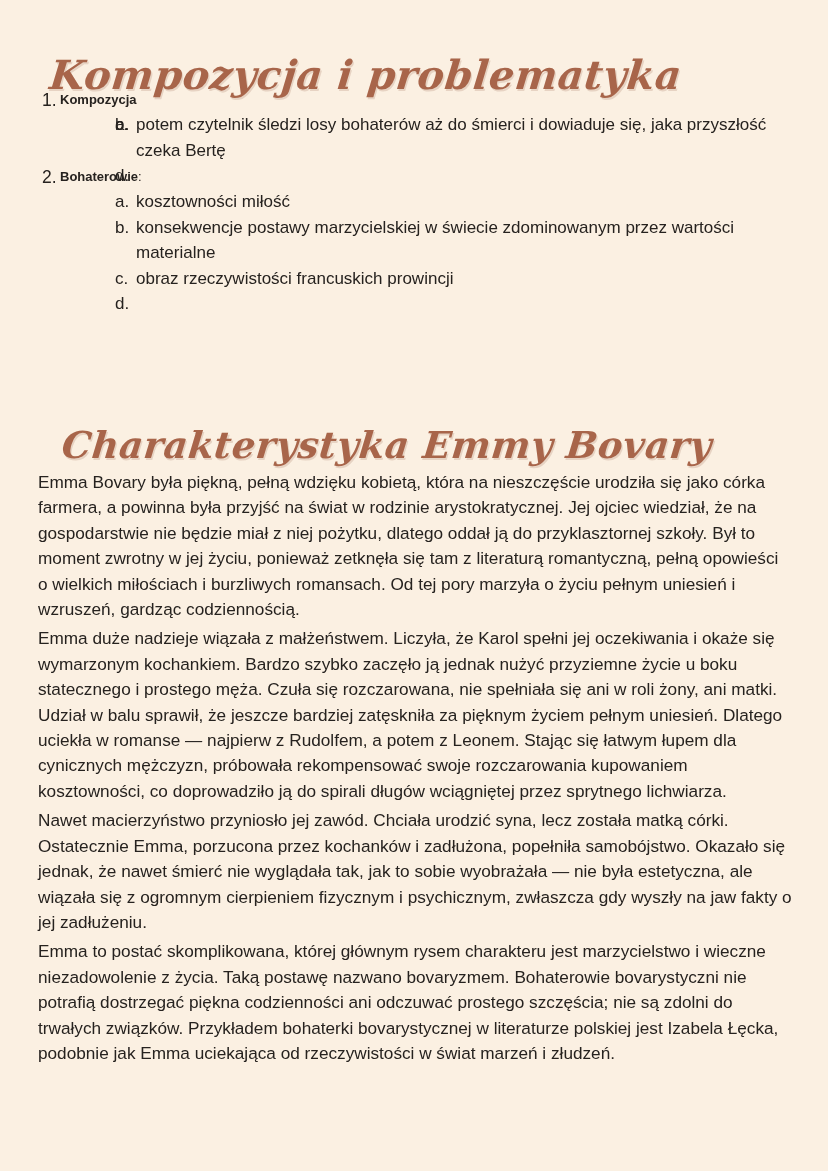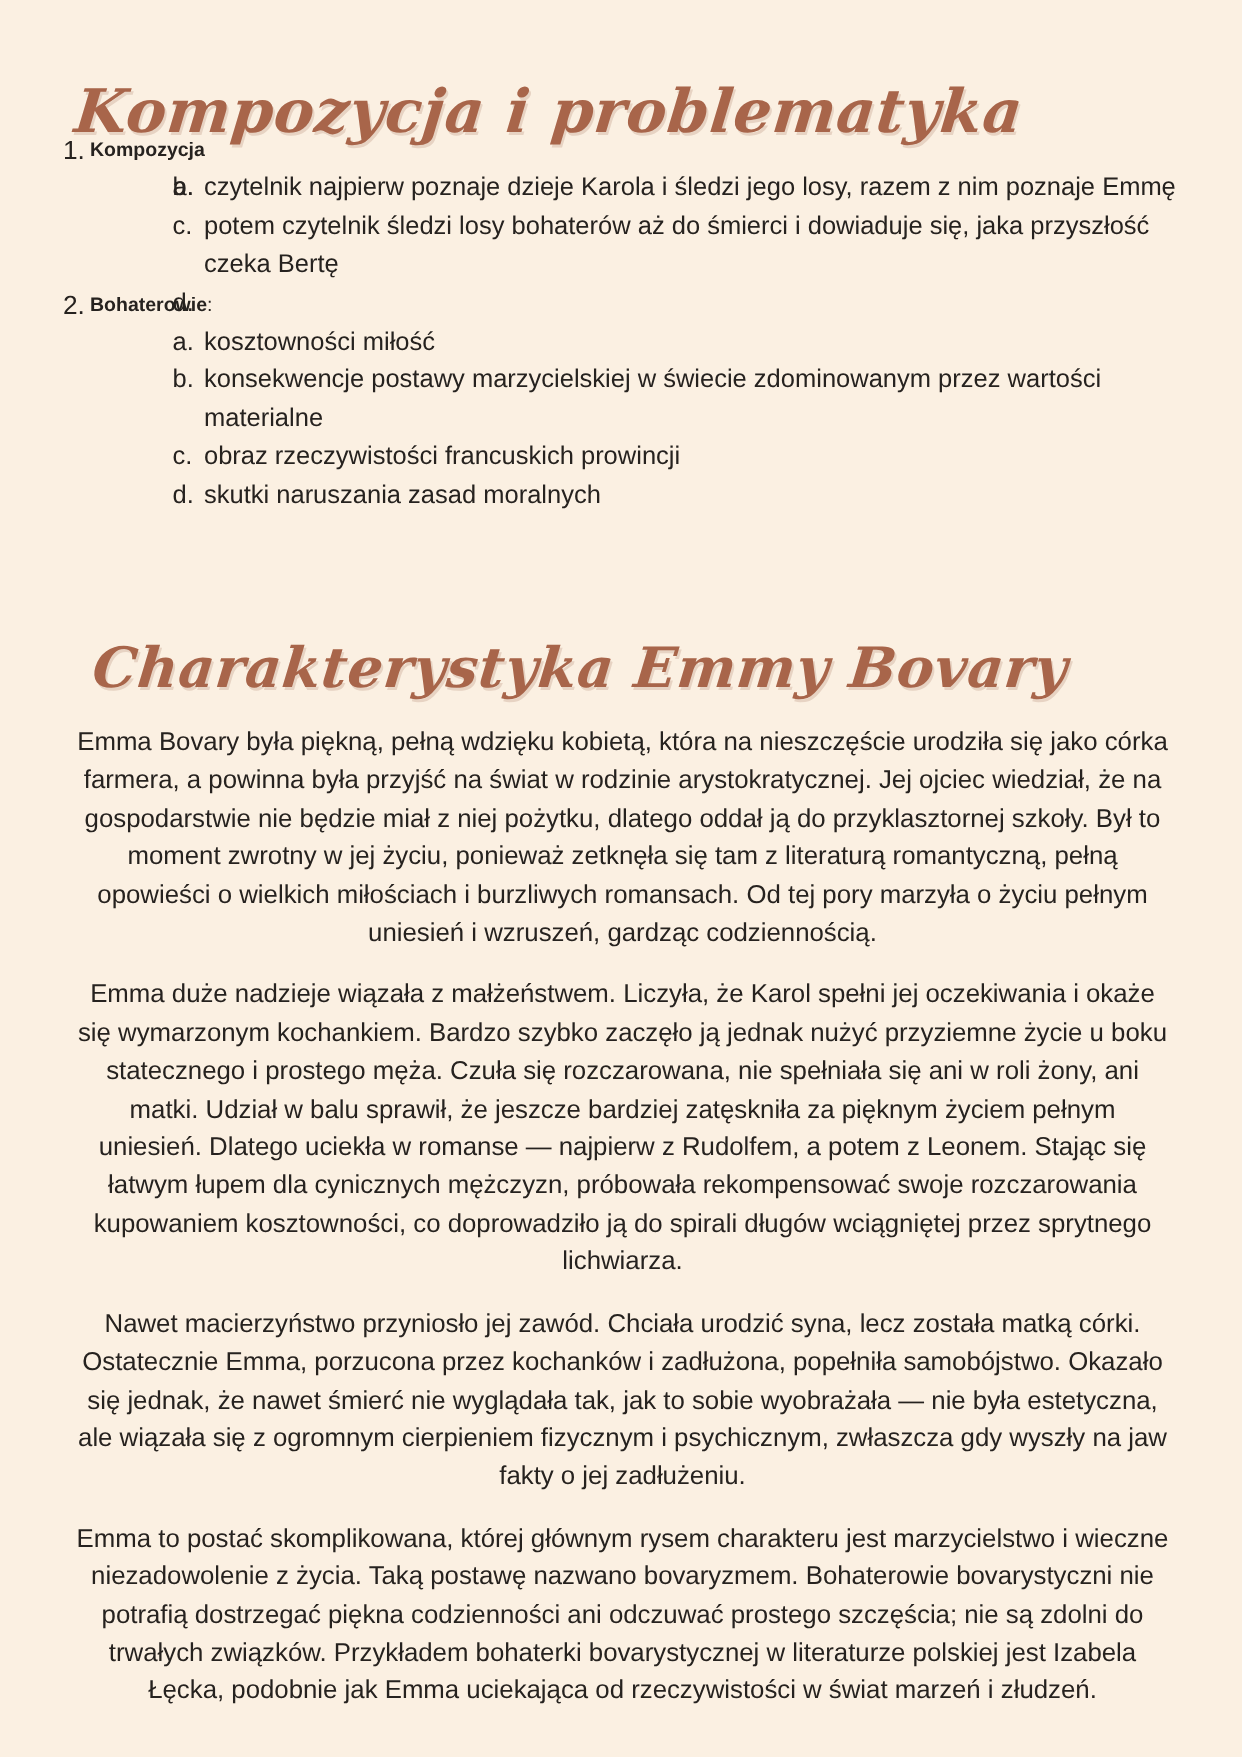--- a/index.html
+++ b/index.html
@@ -112,51 +112,50 @@
     position: absolute;
     left: 34px;
     top: 466px;
     width: 762px;
     font-size: 17.2px;
     line-height: 25.4px;
     text-align: left;
   }
 
   .prose p {
-    margin: 16px;
+    margin: 4px;
     padding: 0;
-    text-align: center;
   }
 </style>
 </head>
 <body>
 
 <div class="page">
 
   <h1 class="script-heading" id="heading-kompozycja">Kompozycja i problematyka</h1>
 
   <div class="outline" id="outline-root">
       <div class="num-item">
         <span class="num-marker">1.</span>
         <span class="num-title"><span>Kompozycja</span></span>
         <ul class="sub-list">
           <li class="sub-item"><span class="sub-marker">a.</span></li>
-          <li class="sub-item"><span class="sub-marker">b.</span><span>czytelnik najpierw poznaje dzieje Karola i śledzi jego losy, razem z nim poznaje Emmę</span></li>
+          <li class="sub-item"><span class="sub-marker">b.</span></li>
           <li class="sub-item"><span class="sub-marker">c.</span><span>potem czytelnik śledzi losy bohaterów aż do śmierci i dowiaduje się, jaka przyszłość czeka Bertę</span></li>
           <li class="sub-item"><span class="sub-marker">d.</span></li>
         </ul>
       </div>
       <div class="num-item">
         <span class="num-marker">2.</span>
         <span class="num-title"><span>Bohaterowie</span><span class="plain">:</span></span>
         <ul class="sub-list">
           <li class="sub-item"><span class="sub-marker">a.</span><span>kosztowności miłość</span></li>
           <li class="sub-item"><span class="sub-marker">b.</span><span>konsekwencje postawy marzycielskiej w świecie zdominowanym przez wartości materialne</span></li>
           <li class="sub-item"><span class="sub-marker">c.</span><span>obraz rzeczywistości francuskich prowincji</span></li>
-          <li class="sub-item"><span class="sub-marker">d.</span><span>skutki naruszania zasad moralnych</span></li>
+          <li class="sub-item"><span class="sub-marker">d.</span></li>
         </ul>
       </div>
     </div>
 
   <h1 class="script-heading" id="heading-charakterystyka">Charakterystyka Emmy Bovary</h1>
 
   <div class="prose" id="prose-root">
       <p>Emma Bovary była piękną, pełną wdzięku kobietą, która na nieszczęście urodziła się jako córka farmera, a powinna była przyjść na świat w rodzinie arystokratycznej. Jej ojciec wiedział, że na gospodarstwie nie będzie miał z niej pożytku, dlatego oddał ją do przyklasztornej szkoły. Był to moment zwrotny w jej życiu, ponieważ zetknęła się tam z literaturą romantyczną, pełną opowieści o wielkich miłościach i burzliwych romansach. Od tej pory marzyła o życiu pełnym uniesień i wzruszeń, gardząc codziennością.</p>
       <p>Emma duże nadzieje wiązała z małżeństwem. Liczyła, że Karol spełni jej oczekiwania i okaże się wymarzonym kochankiem. Bardzo szybko zaczęło ją jednak nużyć przyziemne życie u boku statecznego i prostego męża. Czuła się rozczarowana, nie spełniała się ani w roli żony, ani matki. Udział w balu sprawił, że jeszcze bardziej zatęskniła za pięknym życiem pełnym uniesień. Dlatego uciekła w romanse — najpierw z Rudolfem, a potem z Leonem. Stając się łatwym łupem dla cynicznych mężczyzn, próbowała rekompensować swoje rozczarowania kupowaniem kosztowności, co doprowadziło ją do spirali długów wciągniętej przez sprytnego lichwiarza.</p>
       <p>Nawet macierzyństwo przyniosło jej zawód. Chciała urodzić syna, lecz została matką córki. Ostatecznie Emma, porzucona przez kochanków i zadłużona, popełniła samobójstwo. Okazało się jednak, że nawet śmierć nie wyglądała tak, jak to sobie wyobrażała — nie była estetyczna, ale wiązała się z ogromnym cierpieniem fizycznym i psychicznym, zwłaszcza gdy wyszły na jaw fakty o jej zadłużeniu.</p>

